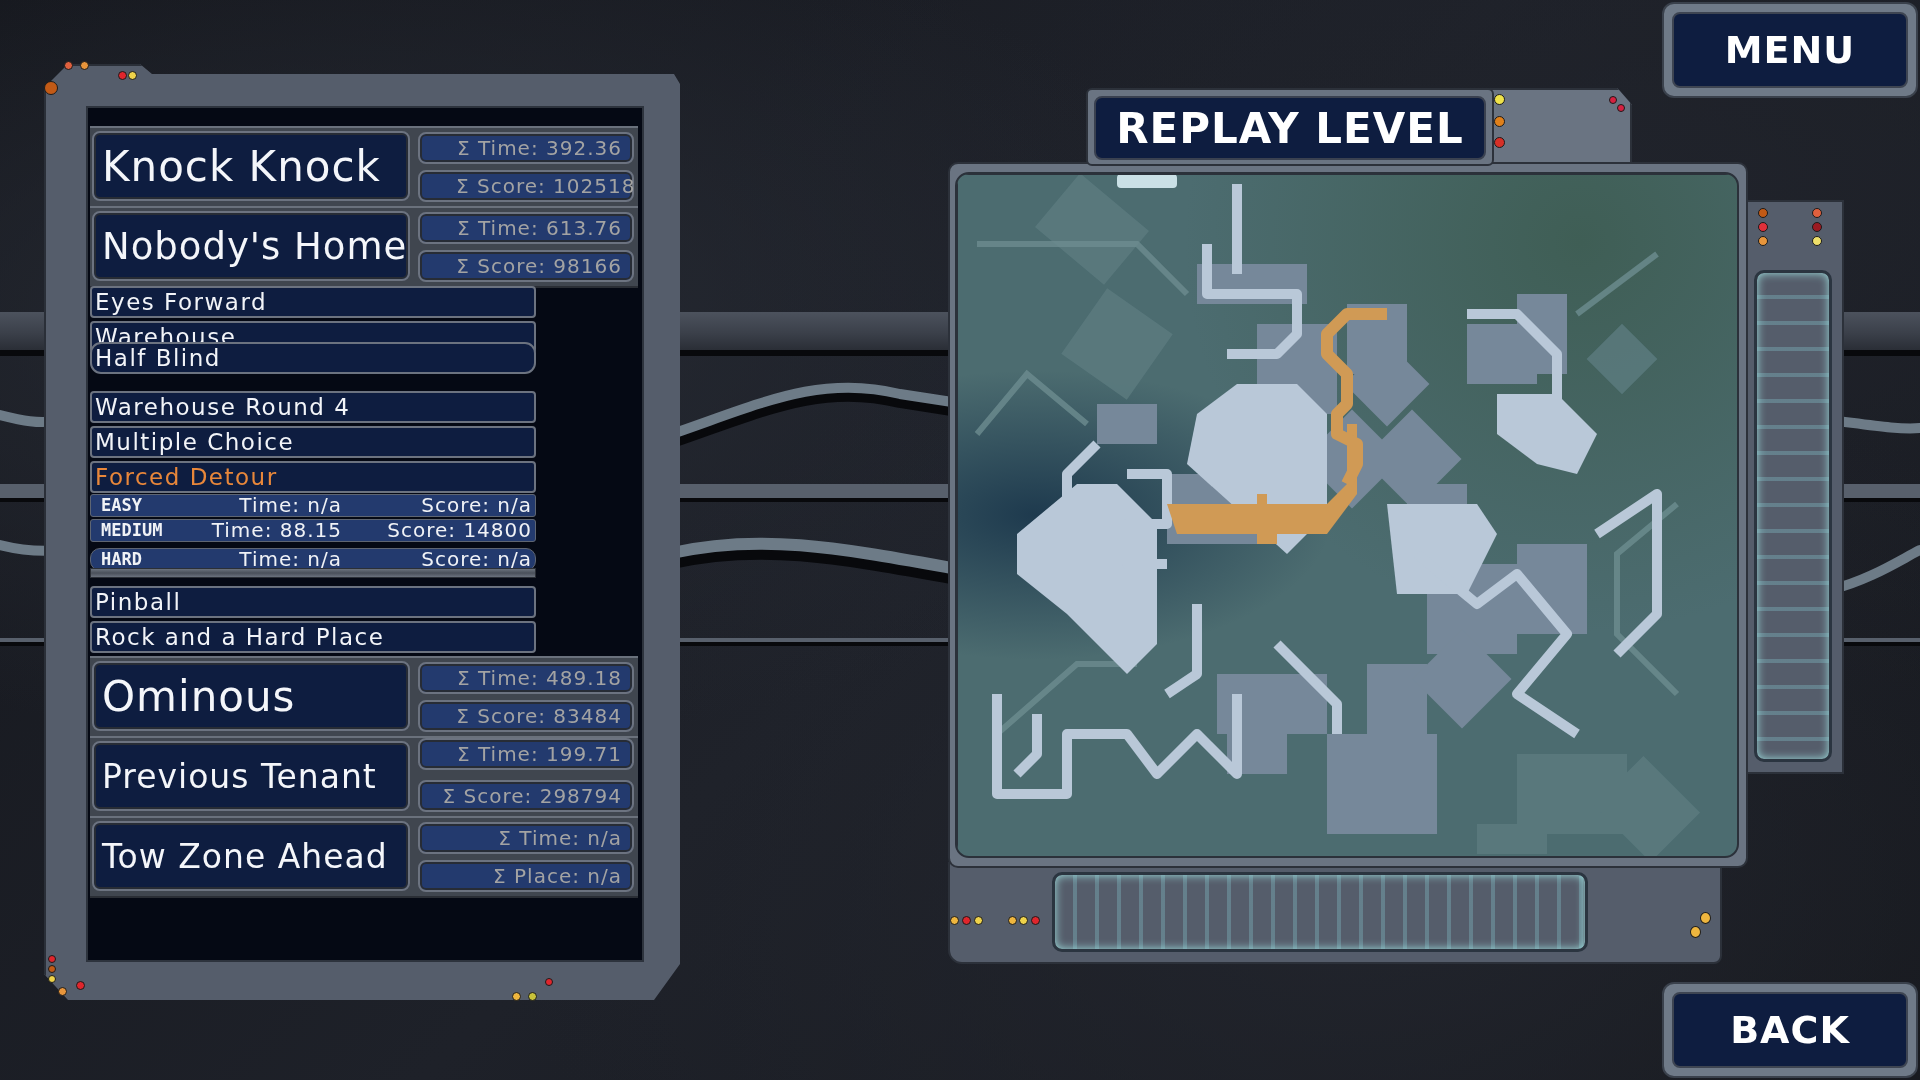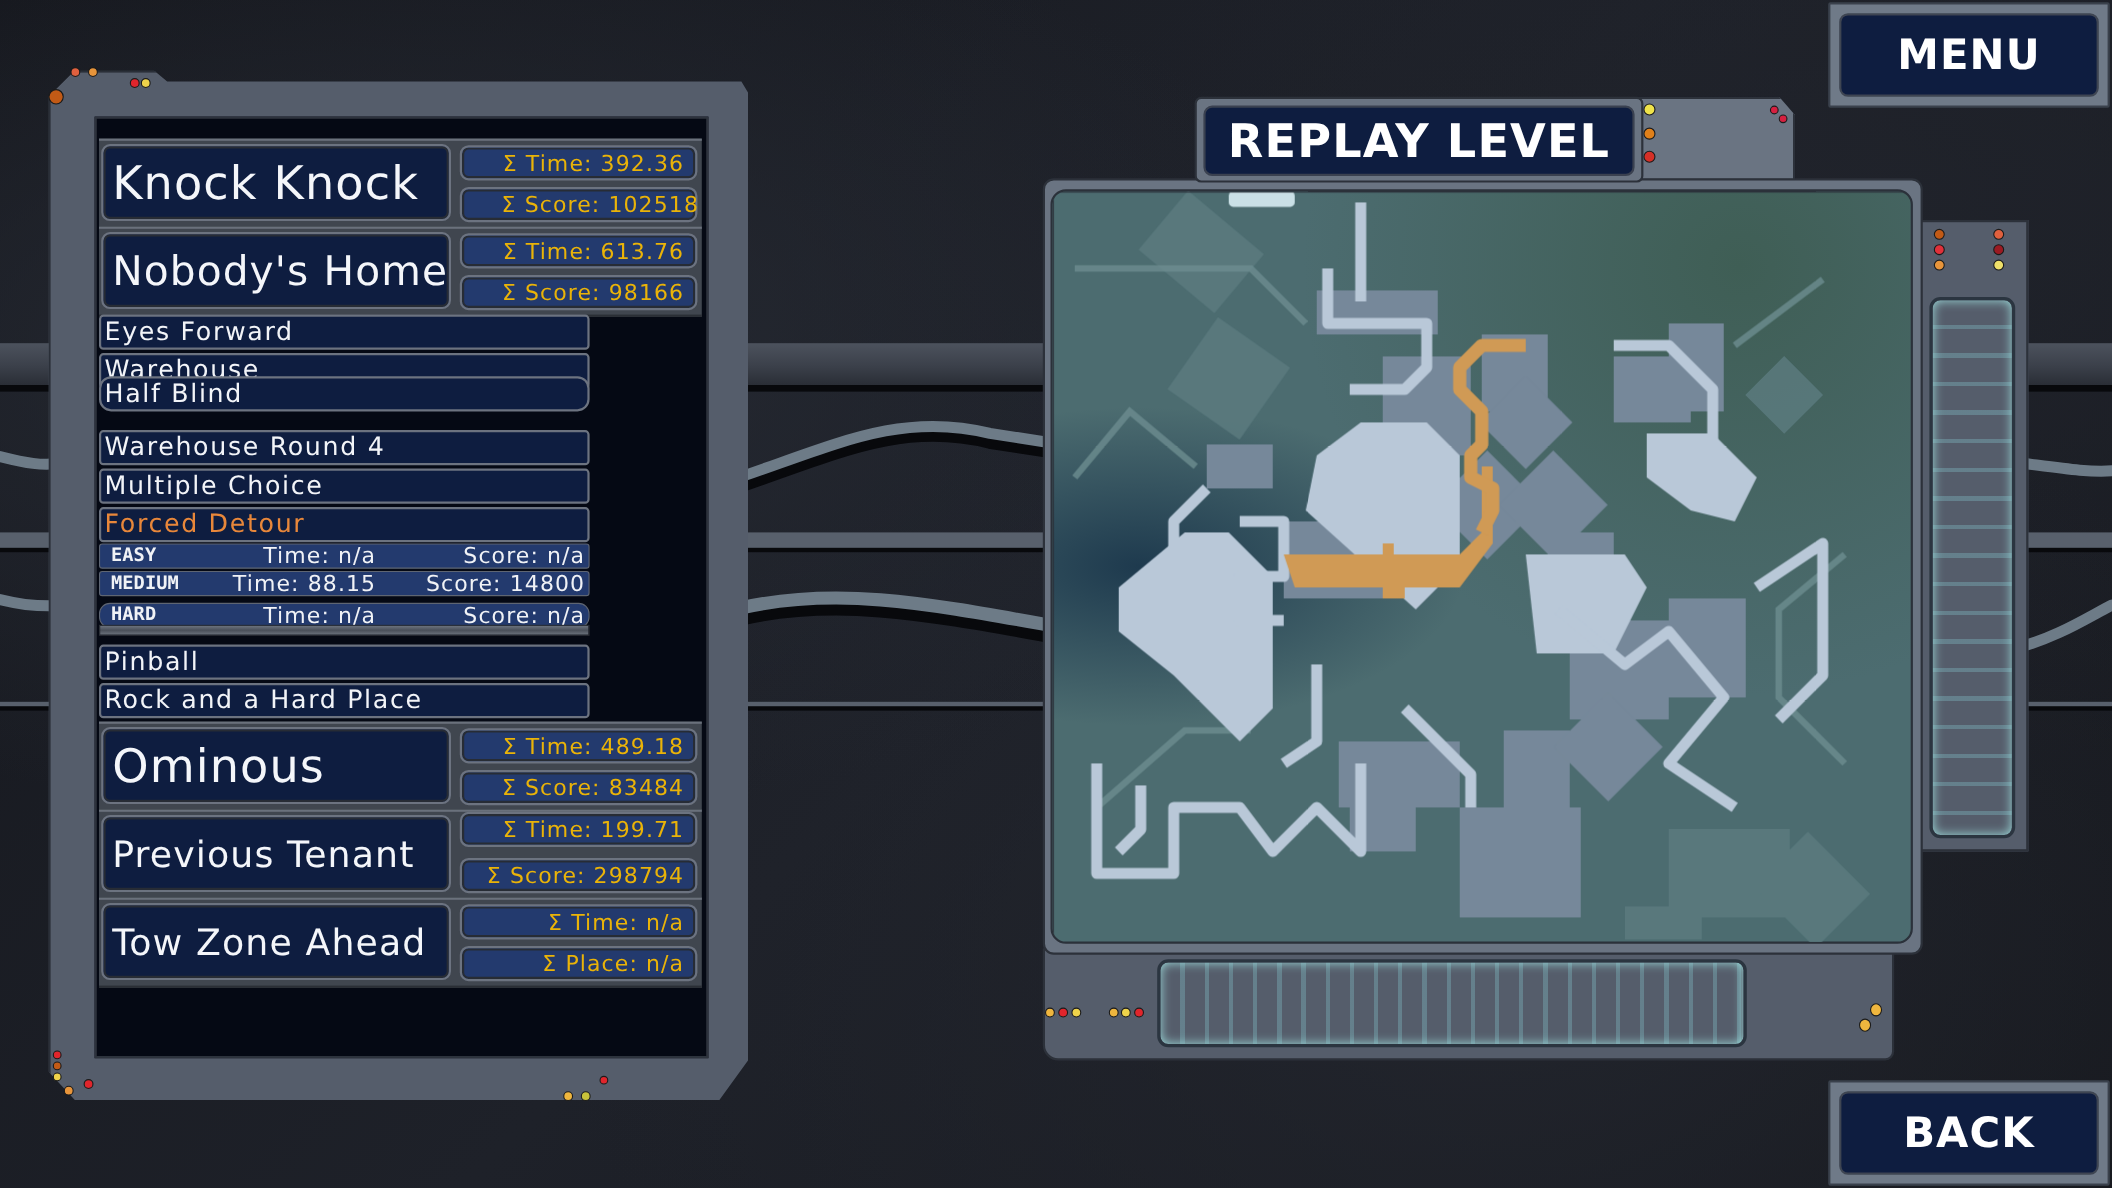--- a/index.html
+++ b/index.html
@@ -25,34 +25,34 @@
   
   .group-row{position:absolute;left:90px;width:548px;height:78px;
     background:#40464f;border-top:2px solid #6a717c;border-bottom:2px solid #2a2e35;}
   .group-name{position:absolute;left:2px;top:3px;width:318px;height:70px;
     background:#0e1d40;border:2px solid #6c7380;border-radius:8px;
     box-shadow:inset 0 0 0 2px #272c35;display:flex;align-items:center;
     padding-left:8px;box-sizing:border-box;color:#f4f6fa;letter-spacing:1px;}
   .stat{position:absolute;right:4px;width:216px;height:32px;background:#233a6e;
     border:2px solid #6c7380;border-radius:8px;box-shadow:inset 0 0 0 2px #272c35;
     box-sizing:border-box;text-align:right;padding-right:10px;
-    font-size:20px;line-height:28px;color:#eab308;letter-spacing:1px;white-space:nowrap;}
+    font-size:20px;line-height:28px;color:#a3a3a3;letter-spacing:1px;white-space:nowrap;}
   .level-item{position:absolute;left:90px;width:446px;height:32px;background:#0e1d40;
     border:2px solid #6c7380;border-radius:4px;box-sizing:border-box;
     font-size:23px;line-height:28px;padding-left:3px;color:#f2f4f8;letter-spacing:1.5px;}
   .level-item.active{color:#e8873a;}
   .diff-row{position:absolute;left:90px;width:446px;height:23px;background:#233a6e;
     border:1px solid #5e6572;border-radius:3px;box-sizing:border-box;font-size:20px;line-height:21px;color:#f0f2f6;letter-spacing:1px;}
   .diff-row .d{position:absolute;left:10px;font-weight:bold;font-size:17px;letter-spacing:0;font-family:"DejaVu Sans Mono",monospace;}
   .diff-row .t{position:absolute;right:193px;}
   .diff-row .s{position:absolute;right:3px;}
   .diff-sep{position:absolute;left:90px;width:446px;height:10px;background:linear-gradient(#6b727d,#4a505a 50%,#6b727d);border:1px solid #2b2f36;box-sizing:border-box;}
   
   .big-btn{position:absolute;left:1662px;width:256px;height:96px;background:#6f7a88;
-    border-radius:2px;border:2px solid #3a414c;box-sizing:border-box;}
+    border-radius:12px;border:2px solid #3a414c;box-sizing:border-box;}
   .big-btn .face{position:absolute;left:8px;top:8px;right:8px;bottom:8px;background:#0e1d40;border:2px solid #3e4552;border-radius:8px;
     display:flex;align-items:center;justify-content:center;font-family:"DejaVu Sans",sans-serif;font-weight:bold;font-size:38px;letter-spacing:1px;color:#fff;}
   
   .map-frame{position:absolute;left:948px;top:162px;width:800px;height:706px;background:#6a7482;border:2px solid #2c313a;border-radius:10px;box-sizing:border-box;}
   .map-inner{position:absolute;left:955px;top:172px;width:784px;height:686px;border-radius:14px;overflow:hidden;border:2px solid #2b313a;box-sizing:border-box;
     background:radial-gradient(ellipse at 80% 10%, #3f5e55 0%, transparent 45%),radial-gradient(ellipse at 10% 50%, #1e3a4e 0%, transparent 30%),#4c6c70;}
   .header-box{position:absolute;left:1086px;top:88px;width:404px;height:74px;background:#6a7482;border:2px solid #2c313a;border-radius:6px;}
   .header-face{position:absolute;left:1094px;top:96px;width:388px;height:60px;background:#0e1d40;border:2px solid #3a4150;border-radius:8px;
     display:flex;align-items:center;justify-content:center;font-weight:bold;font-size:42px;letter-spacing:1px;color:#fff;}
   .side-tube{position:absolute;border-radius:10px;border:3px solid #2b3540;

